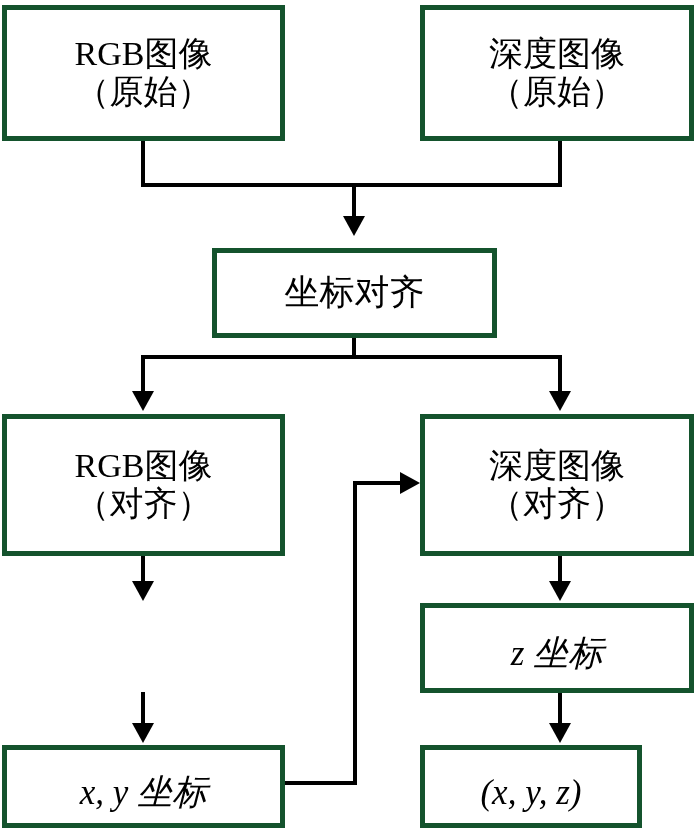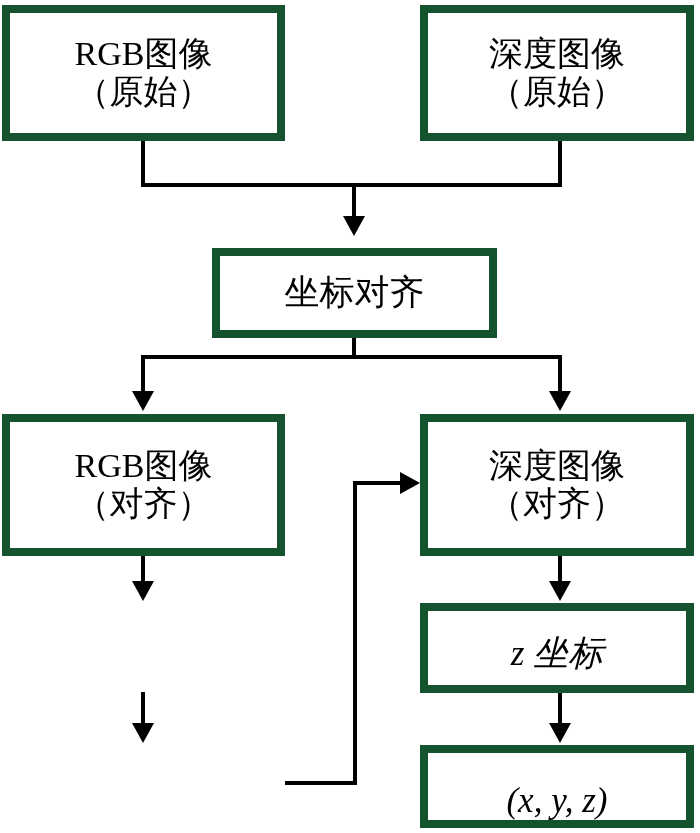--- a/index.html
+++ b/index.html
@@ -11,21 +11,21 @@
   #diagram{
     position:relative;
     width:700px;
     height:833px;
     background:#ffffff;
     overflow:hidden;
   }
   .node{
     position:absolute;
     box-sizing:border-box;
-    border:8px solid #14532d;
+    border:5px solid #14532d;
     background:#ffffff;
     display:flex;
     flex-direction:column;
     align-items:center;
     justify-content:center;
     text-align:center;
     line-height:1.12;
     font-size:35px;
     letter-spacing:0px;
   }
@@ -107,18 +107,21 @@
   <div class="node two-line" style="left:420px; top:414px; width:274px; height:142px;">
     <span class="line">深度图像</span>
     <span class="line">（对齐）</span>
   </div>
 
 
   <div class="node" style="left:420px; top:603px; width:274px; height:90px;">
     <span class="line math">z 坐标</span>
   </div>
 
+  <div class="node" style="left:2px; top:745px; width:283px; height:83px;">
+    <span class="line math">x, y 坐标</span>
+  </div>
 
-  <div class="node" style="left:420px; top:745px; width:274px; height:83px;justify-content:flex-end;">
+  <div class="node" style="left:420px; top:745px; width:222px; height:83px;">
     <span class="line math">(x, y, z)</span>
   </div>
 
 </div>
 
 </body></html>

